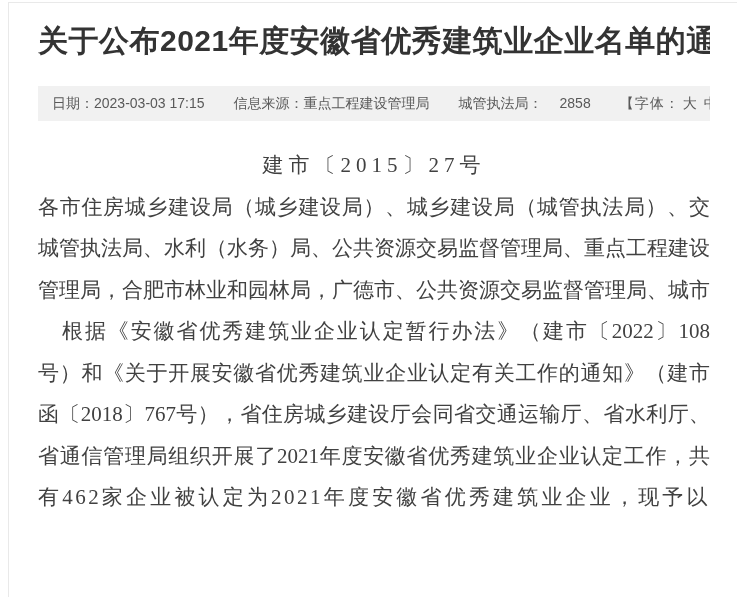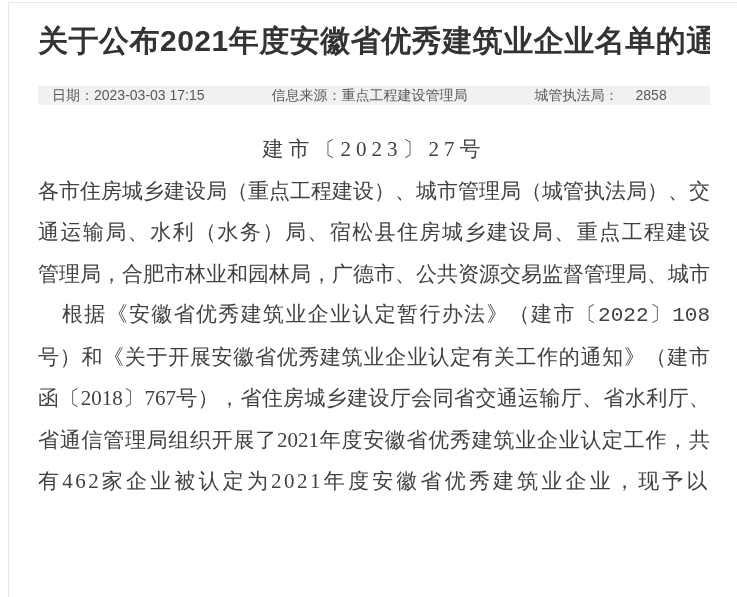--- a/index.html
+++ b/index.html
@@ -28,31 +28,30 @@
     font-size: 30px;
     font-weight: bold;
     color: #333333;
     line-height: 40px;
     letter-spacing: 0.5px;
     white-space: nowrap;
     overflow: hidden;
   }
   .meta-bar {
     margin-top: 25px;
-    height: 19px;
+    height: 35px;
     background: #f1f1f1;
     display: flex;
     align-items: center;
     box-sizing: border-box;
     padding: 0 14px;
     font-size: 14px;
     color: #595959;
     white-space: nowrap;
     overflow: hidden;
-    gap: 38px;
   }
   .meta-item { margin-right: 29px; }
   .meta-item:last-child { margin-right: 0; }
   .views-value { margin-left: 17px; }
   .font-size-ctrl { letter-spacing: 1px; }
   .font-link {
     color: #595959;
     text-decoration: none;
     cursor: pointer;
     margin: 0 3px;
@@ -77,41 +76,41 @@
     letter-spacing: 5px;
   }
   .line.last {
     text-align-last: auto;
     letter-spacing: 5px;
   }
   .line.last-tight {
     text-align-last: auto;
     letter-spacing: 2.5px;
   }
-  .line.indent { padding-left: 24px; font-family: Liberation Mono, monospace; }
+  .line.indent { padding-left: 24px; }
 </style>
 </head>
 <body>
 
 <div class="panel">
 
   <h1 class="title">关于公布2021年度安徽省优秀建筑业企业名单的通知</h1>
 
   <div class="meta-bar">
     <span class="meta-item">日期：2023-03-03 17:15</span>
     <span class="meta-item">信息来源：重点工程建设管理局</span>
     <span class="meta-item"><span>城管执法局：</span><span class="views-value">2858</span></span>
     <span class="meta-item font-size-ctrl"><span>【字体：</span><a class="font-link">大</a><a class="font-link">中</a><a class="font-link">小</a><span>】</span></span>
   </div>
 
   <div class="article">
-    <div class="line center">建市〔2023〕27号</div>
+    <div class="line center">建市〔2015〕27号</div>
 
-    <div class="line">各市住房城乡建设局（重点工程建设）、城市管理局（城管执法局）、交</div>
-    <div class="line">通运输局、水利（水务）局、宿松县住房城乡建设局、重点工程建设</div>
+    <div class="line">各市住房城乡建设局（城乡建设局）、城乡建设局（城管执法局）、交</div>
+    <div class="line">城管执法局、水利（水务）局、公共资源交易监督管理局、重点工程建设</div>
     <div class="line">管理局，合肥市林业和园林局，广德市、公共资源交易监督管理局、城市</div>
 
     <div class="line indent">根据《安徽省优秀建筑业企业认定暂行办法》（建市〔2022〕108</div>
     <div class="line">号）和《关于开展安徽省优秀建筑业企业认定有关工作的通知》（建市</div>
     <div class="line">函〔2018〕767号），省住房城乡建设厅会同省交通运输厅、省水利厅、</div>
     <div class="line">省通信管理局组织开展了2021年度安徽省优秀建筑业企业认定工作，共</div>
     <div class="line last-tight">有462家企业被认定为2021年度安徽省优秀建筑业企业，现予以公布。</div>
   </div>
 
 </div>

